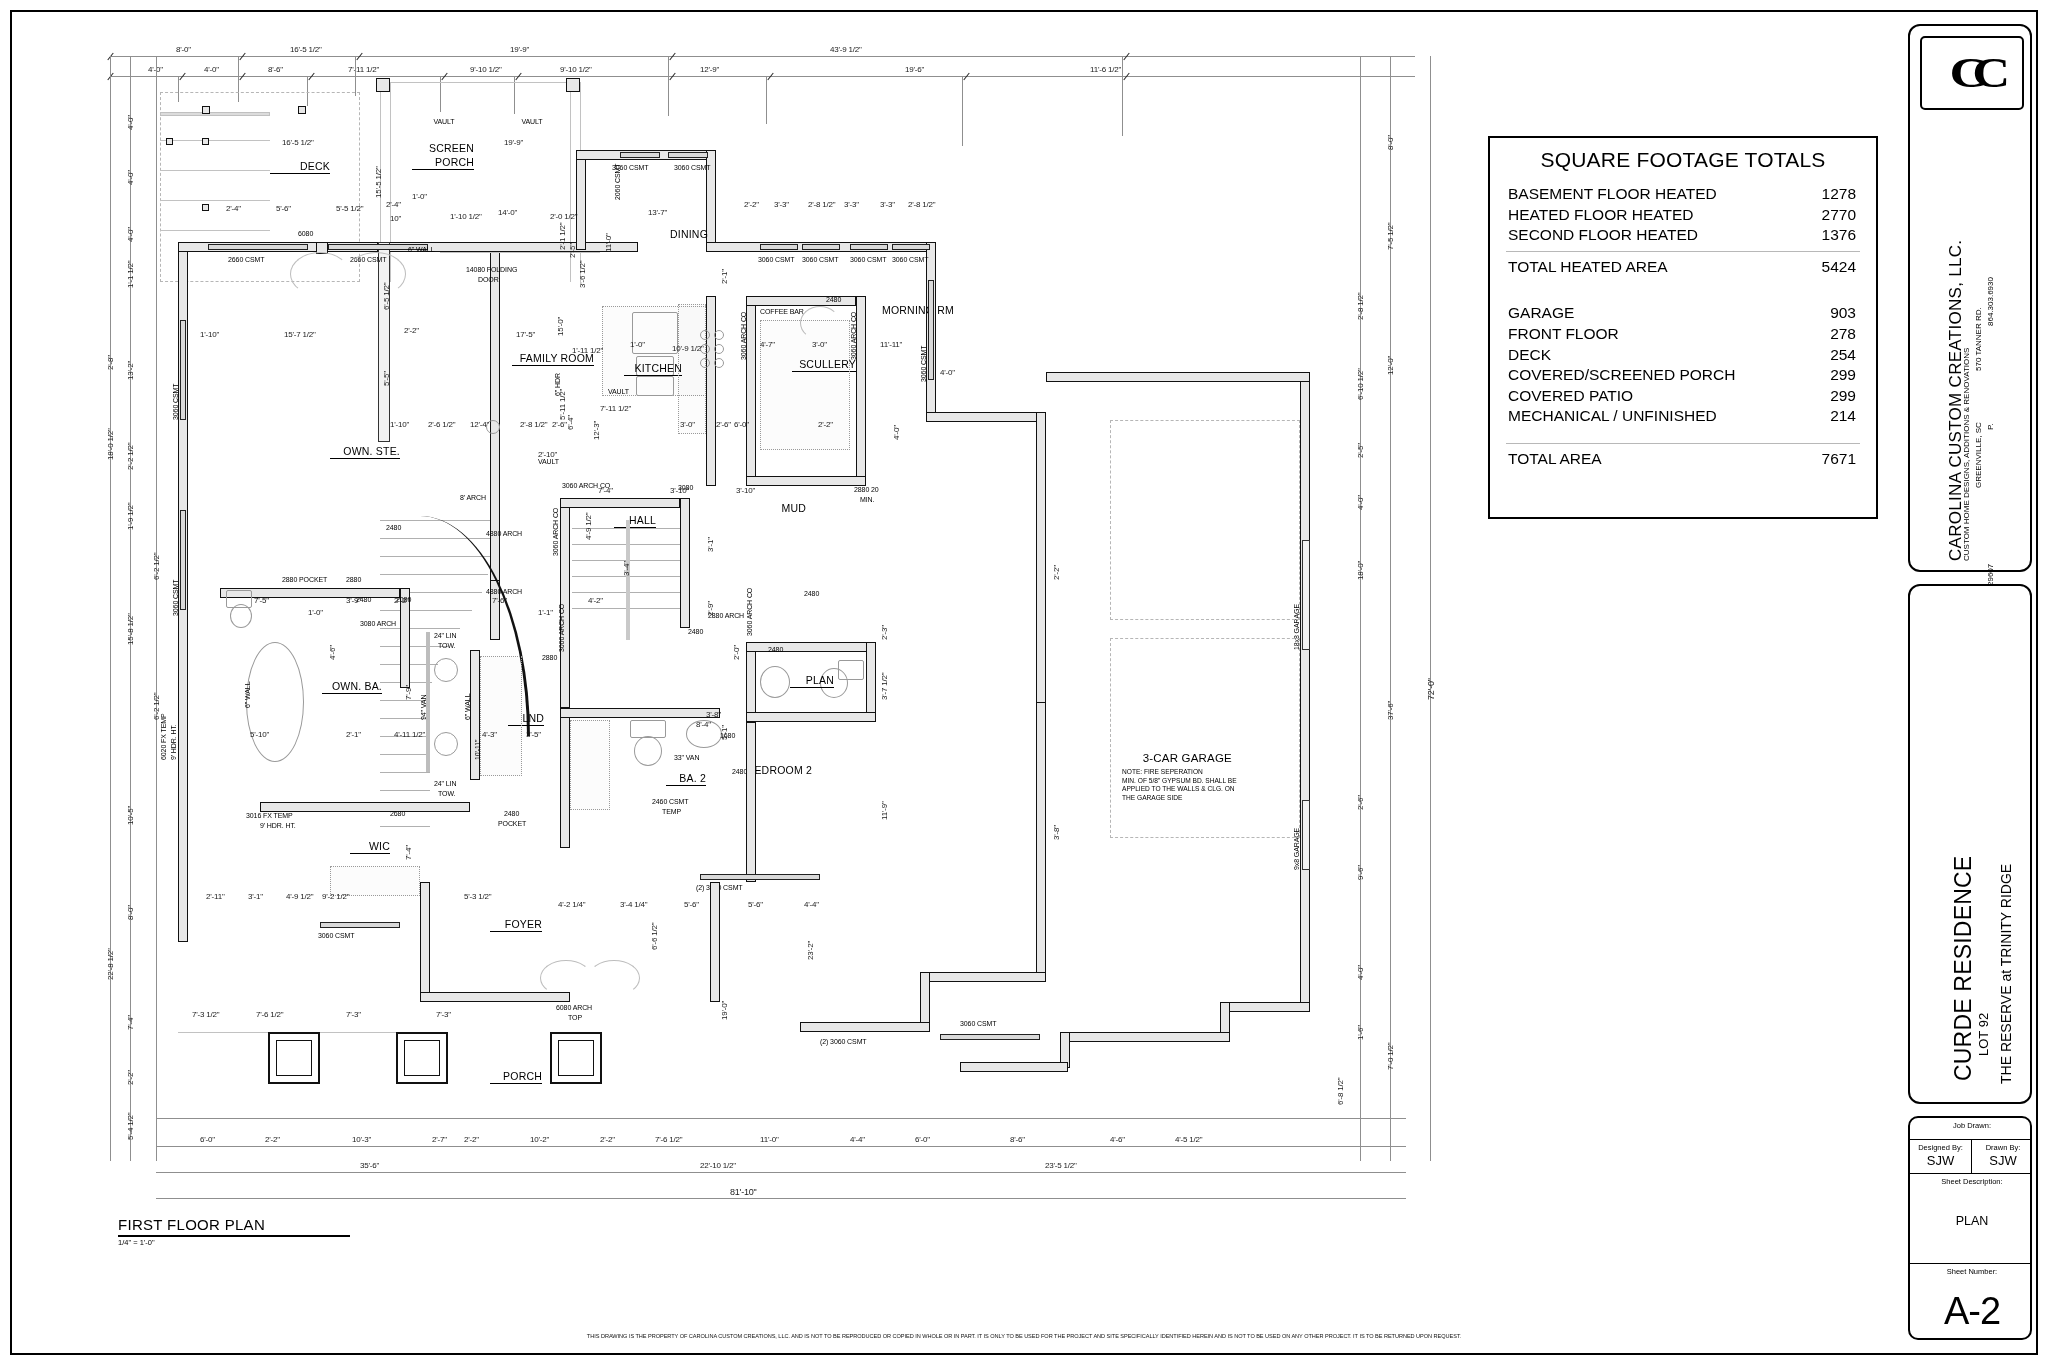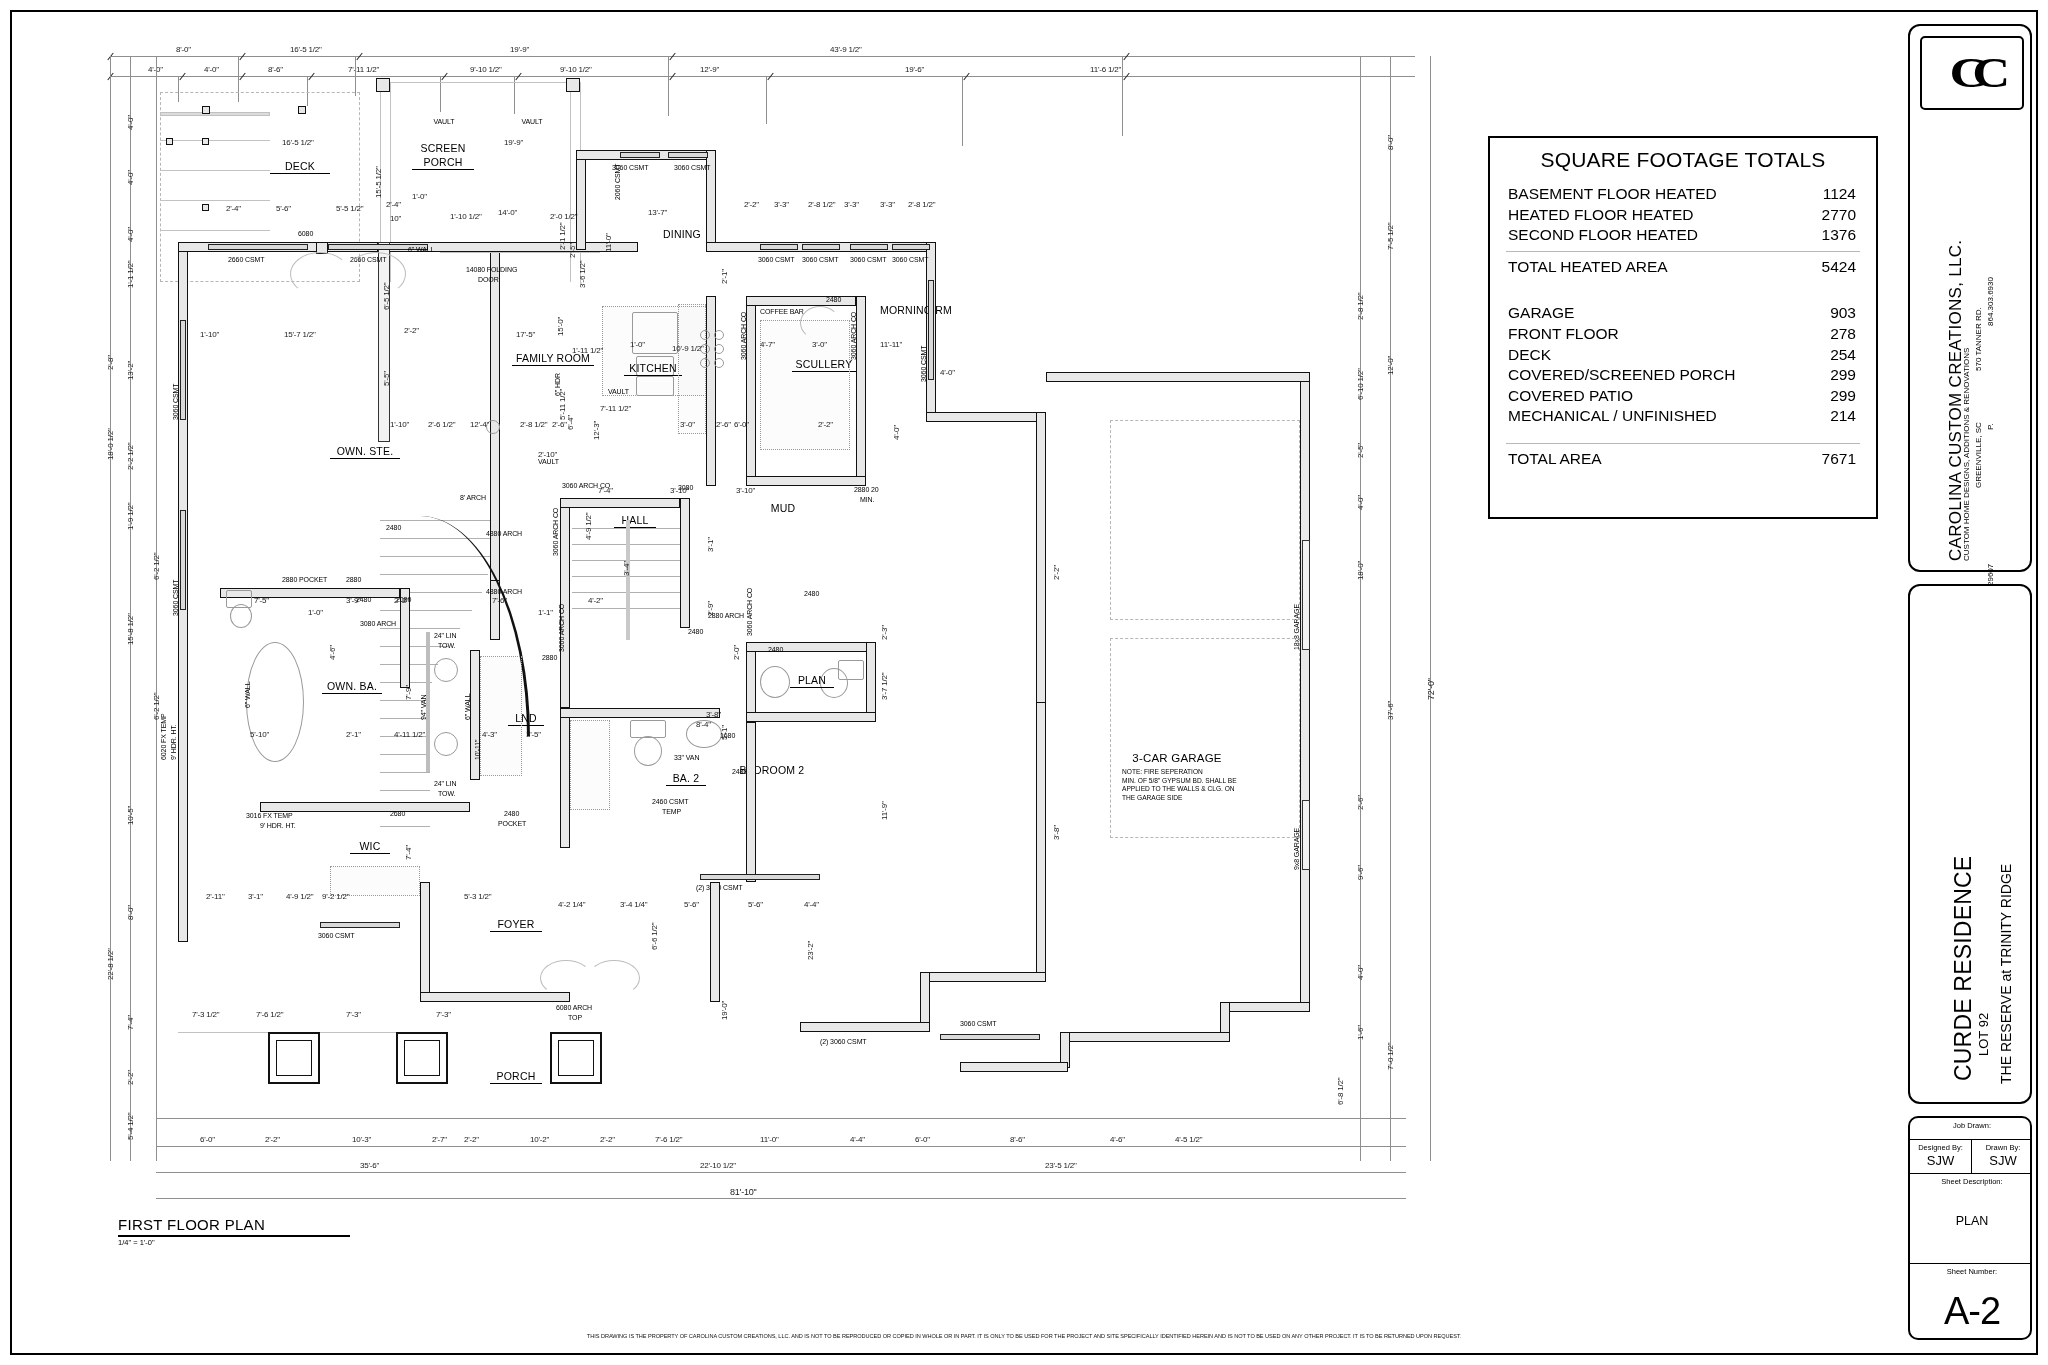--- a/index.html
+++ b/index.html
@@ -82,21 +82,21 @@
   .cabinet {
     position: absolute;
     border: 1px dotted #9a9a9a;
     background: rgba(0,0,0,0.012);
   }
   .roomlabel {
     position: absolute;
     font-size: 10.5px;
     color: #000;
     white-space: nowrap;
-    text-align: center;
+    text-align: right;
     border-bottom: 1px solid #000;
     padding-bottom: 1px;
     letter-spacing: 0.2px;
   }
   .roomlabel.big { font-size: 11.5px; }
   .notelabel {
     position: absolute;
     font-size: 7px;
     color: #000;
     white-space: nowrap;
@@ -769,21 +769,21 @@
     <div class="plan-title" style="left:58px; top:1196px;">FIRST FLOOR PLAN</div>
     <div class="plan-title-rule" style="left:58px; top:1215px; width:232px;"></div>
     <div class="plan-scale" style="left:58px; top:1218px;">1/4" = 1'-0"</div>
   </div>
 
   <div id="sqft-box">
     <div id="sqft-title">SQUARE FOOTAGE TOTALS</div>
 
     <div class="sqft-row">
       <span>BASEMENT FLOOR HEATED</span>
-      <span>1124</span>
+      <span>1278</span>
     </div>
     <div class="sqft-row">
       <span>HEATED FLOOR HEATED</span>
       <span>2770</span>
     </div>
     <div class="sqft-row">
       <span>SECOND FLOOR HEATED</span>
       <span>1376</span>
     </div>
 

